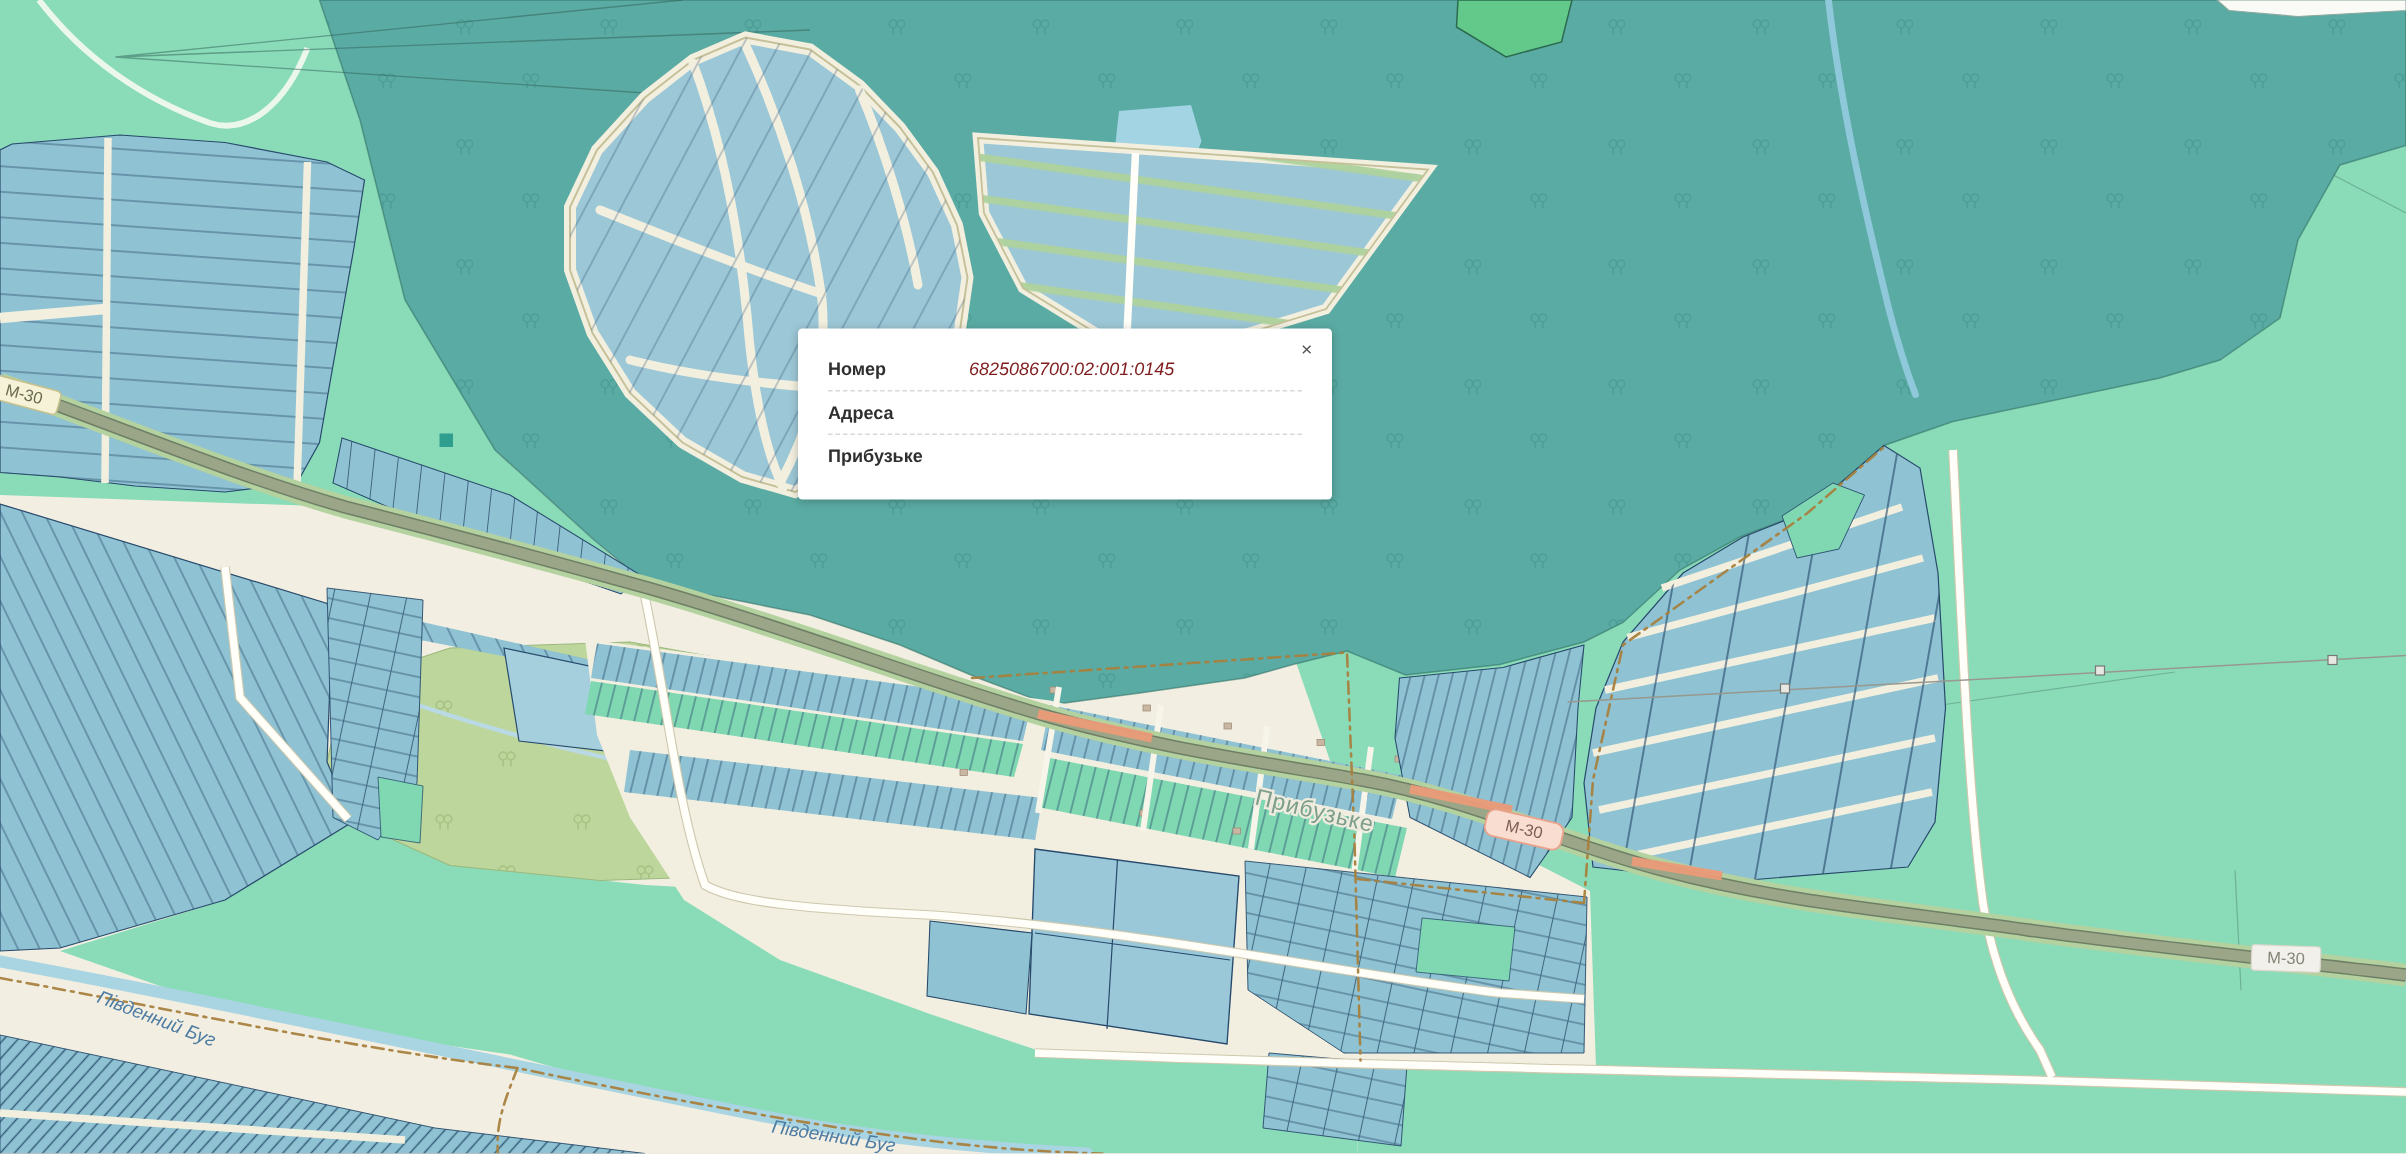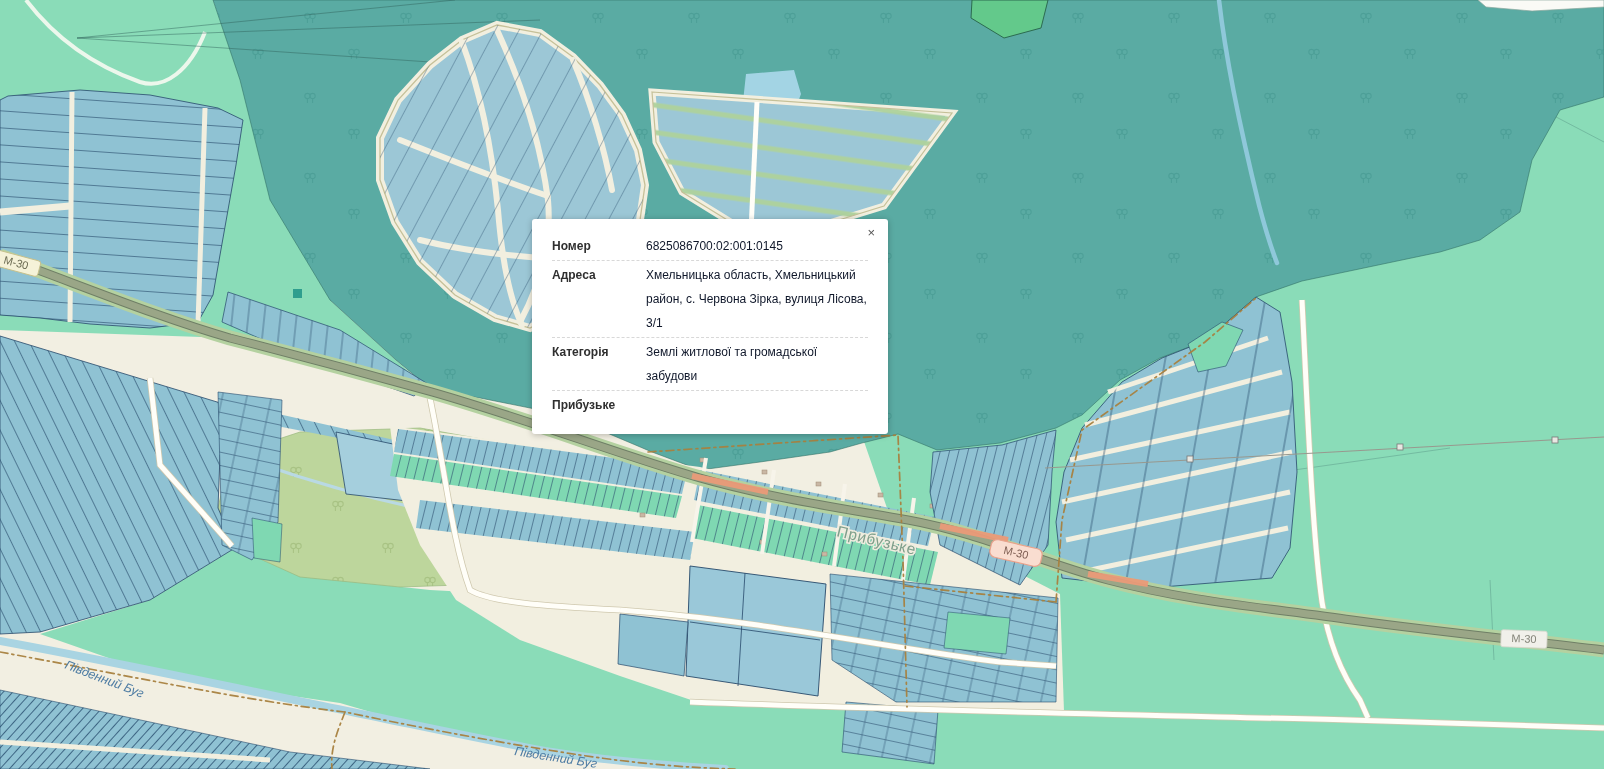--- a/index.html
+++ b/index.html
@@ -8,21 +8,21 @@
   .stage svg{position:absolute;left:0;top:0;width:100%;height:100%;display:block;}
   
   .popup{position:absolute;left:532px;top:219px;width:356px;box-sizing:border-box;
          background:#ffffff;border-radius:3px;box-shadow:0 1px 6px rgba(0,0,0,.25);
          padding:13px 20px 15px 20px;z-index:5;}
   .popup-close{position:absolute;top:4px;right:9px;font-size:13px;line-height:16px;
          color:#555;cursor:pointer;padding:2px 4px;}
   .prow{display:flex;line-height:24px;font-size:12px;padding:2px 0;}
   .prow + .prow{border-top:1px dashed #d8d8d8;}
   .plabel{flex:0 0 94px;font-weight:bold;color:#2f2f2f;}
-  .pvalue{flex:1;color:#0f172a;}
+  .pvalue{flex:1;color:#7f1d1d;font-style:italic;}
   text{font-family:"Liberation Sans", sans-serif;}
   .rivlabel{font-style:italic;fill:#4e7ca3;font-size:12.5px;}
   .shieldtext{font-size:11px;text-anchor:middle;}
   .villname{font-size:15.5px;fill:#7e9f8b;letter-spacing:.6px;paint-order:stroke;
             stroke:#efecdf;stroke-width:3px;}
 </style>
 </head>
 <body>
 
 <div class="stage">
@@ -285,24 +285,19 @@
 </svg>
 
   <div class="popup">
     <span class="popup-close">×</span>
     <div class="prow">
       <div class="plabel">Номер</div>
       <div class="pvalue">6825086700:02:001:0145</div>
     </div>
     <div class="prow">
       <div class="plabel">Адреса</div>
-      <div class="pvalue">Хмельницька область, Хмельницький район, с. Червона Зірка, вулиця Лісова, 3/1</div>
-    </div>
-    <div class="prow">
-      <div class="plabel">Категорія</div>
-      <div class="pvalue">Землі житлової та громадської забудови</div>
     </div>
     <div class="prow">
       <div class="plabel">Прибузьке</div>
     </div>
   </div>
 
 </div>
 
 </body></html>

